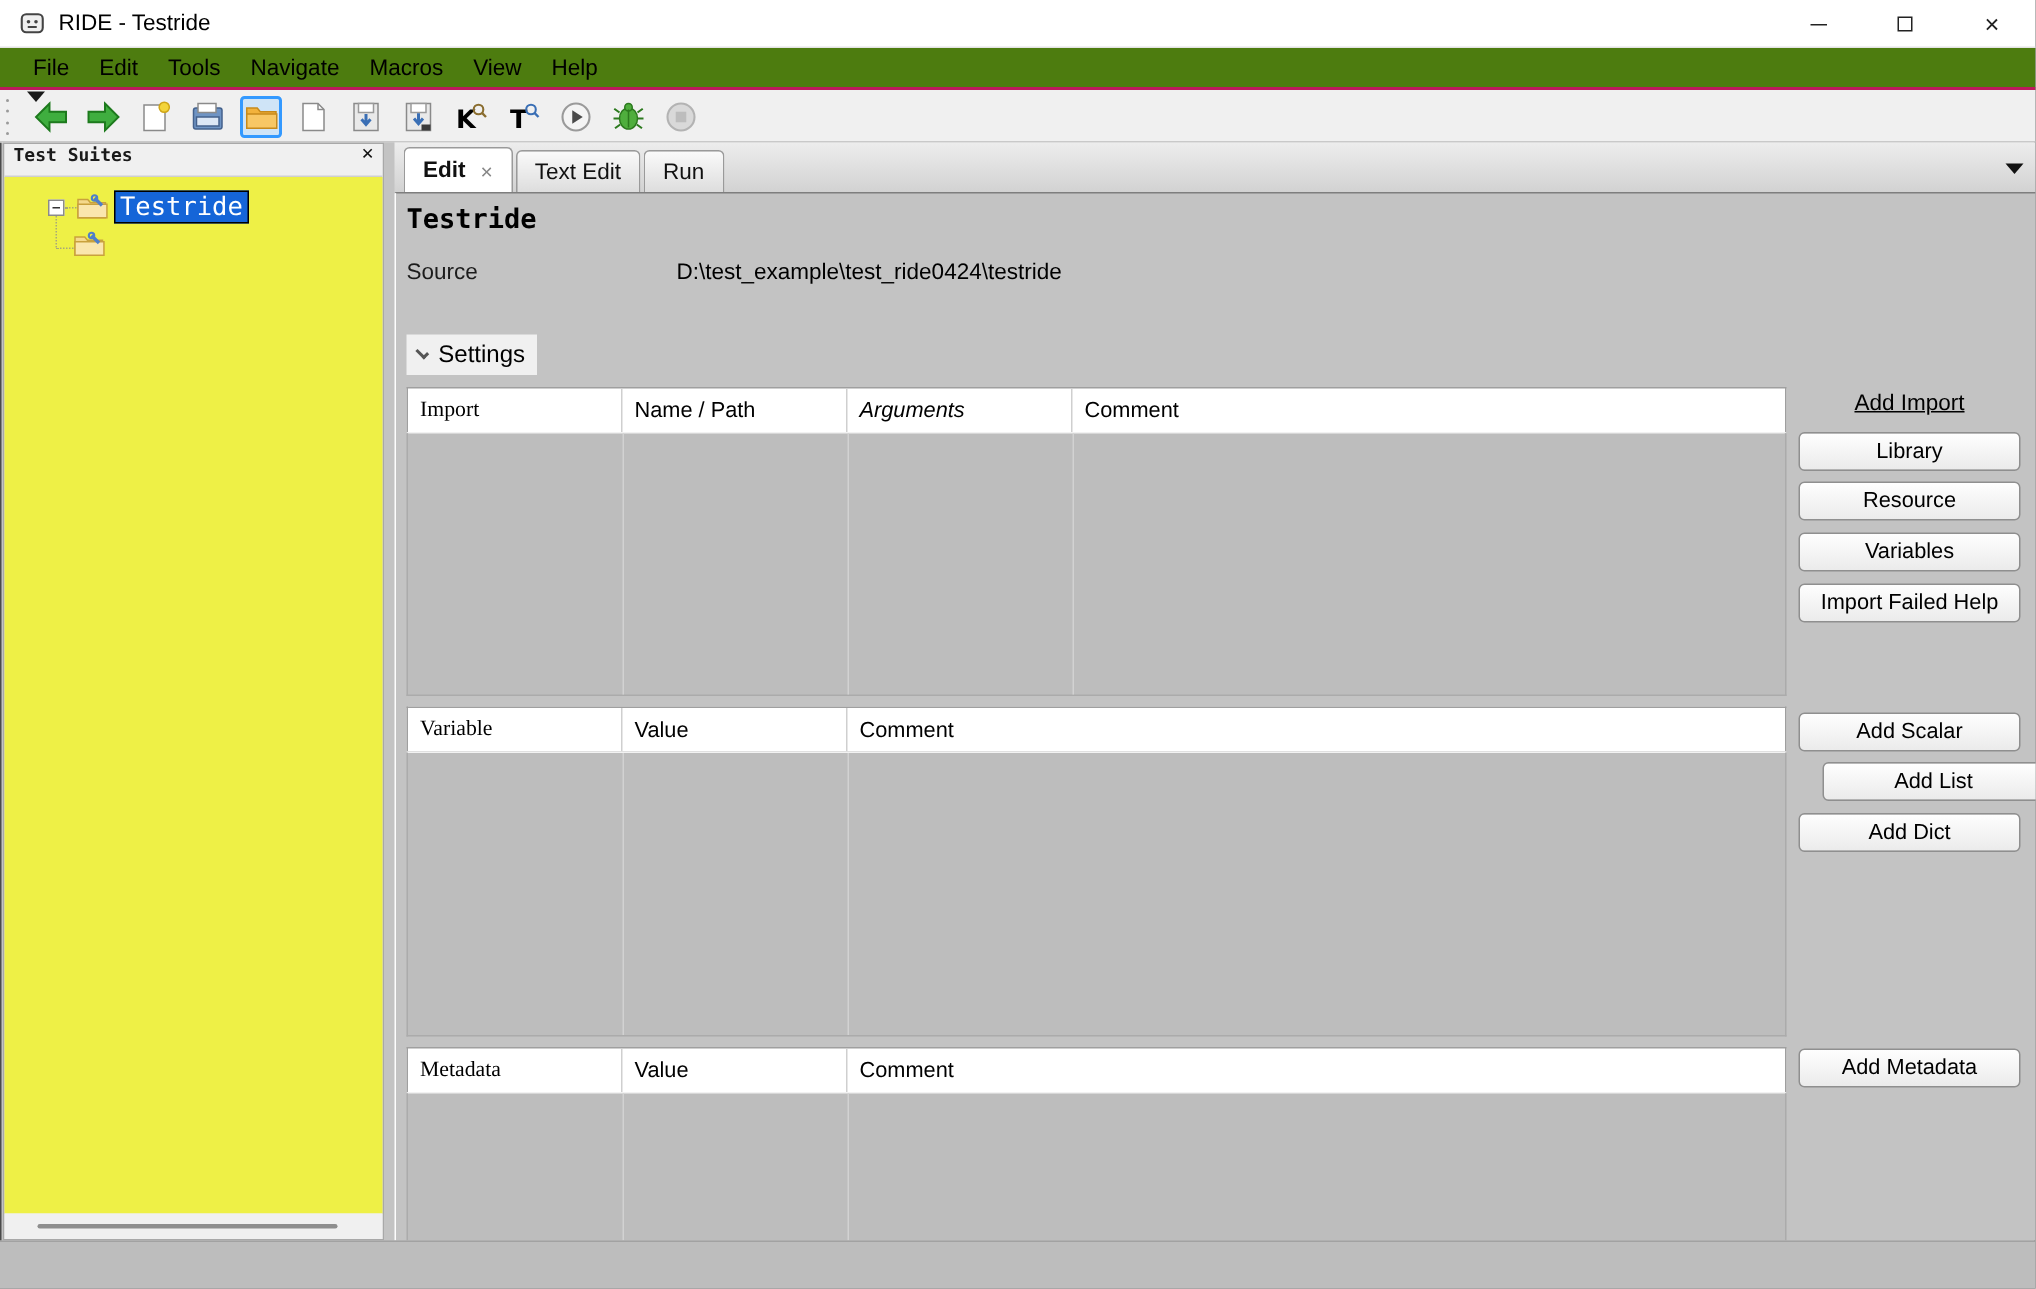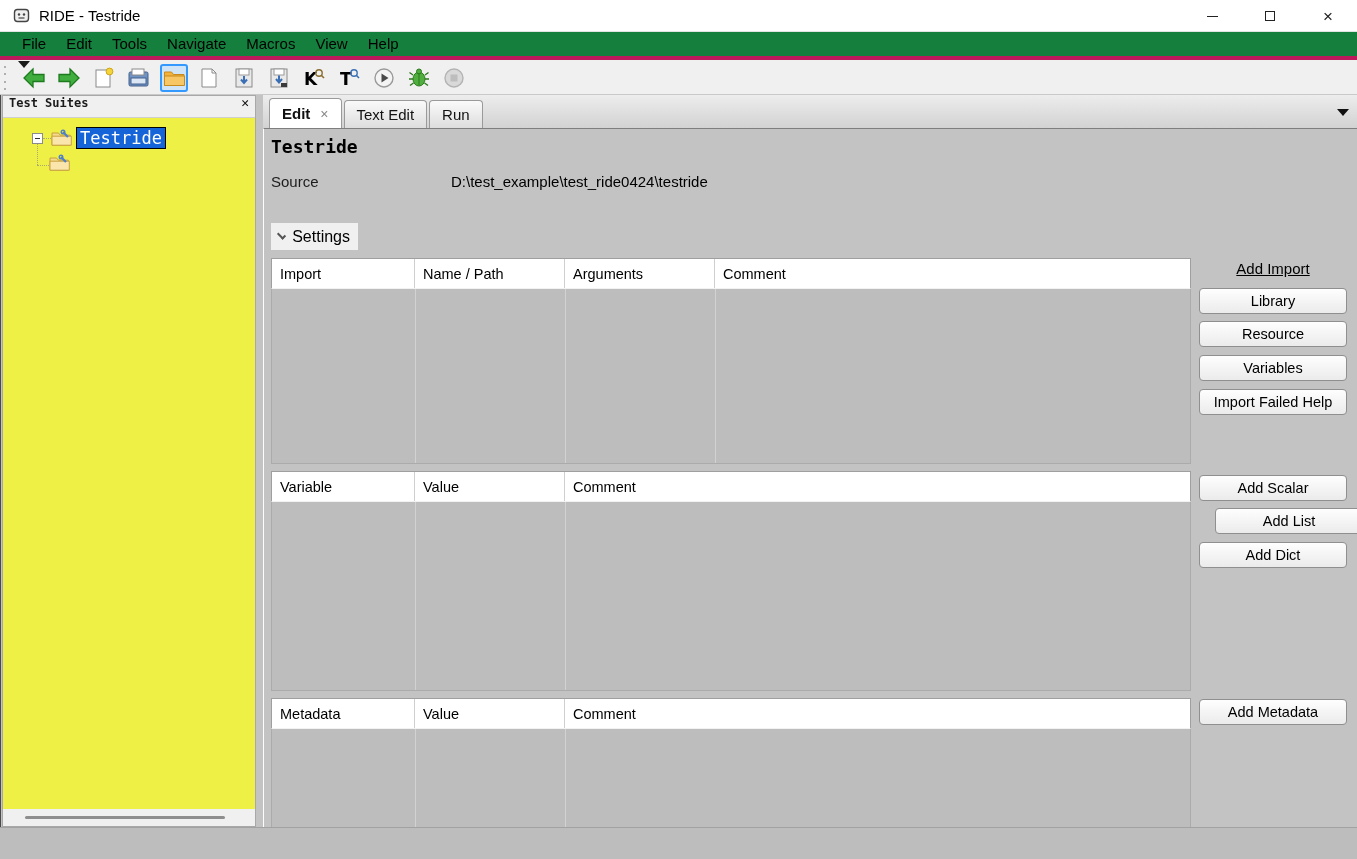--- a/index.html
+++ b/index.html
@@ -12,21 +12,21 @@
   .titlebar { position:absolute; left:0; top:0; width:100%; height:32px; background:#ffffff; display:flex; align-items:center; border-bottom:1px solid #e3e3e3; }
   .app-icon { margin-left:13px; width:17px; height:17px; flex:0 0 auto; }
   .title-text { margin-left:9px; font-size:15px; color:#000; }
   .win-controls { position:absolute; right:0; top:0; height:32px; display:flex; }
   .win-btn { width:58px; height:32px; display:flex; align-items:center; justify-content:center; font-size:15px; color:#222; }
   .min-glyph { width:11px; height:0; border-top:1px solid #222; display:block; }
   .max-glyph { width:10px; height:10px; border:1px solid #222; display:block; }
   .close-glyph { font-size:17px; line-height:1; }
 
   
-  .menubar { position:absolute; left:0; top:32px; width:100%; height:28px; background:#15803d; display:flex; align-items:flex-end; padding-left:12px; border-bottom:4px solid #be185d; }
+  .menubar { position:absolute; left:0; top:32px; width:100%; height:28px; background:#4d7c0f; display:flex; align-items:center; padding-left:12px; border-bottom:2px solid #be185d; }
   .menu-item { padding:4px 10px; font-size:15px; color:#000; }
 
   
   .toolbar { position:absolute; left:0; top:60px; width:100%; height:35px; background:#f0f0f0; border-bottom:1px solid #c9c9c9; }
   .grip { position:absolute; left:4px; top:66px; width:4px; height:24px; display:flex; flex-direction:column; justify-content:space-between; }
   .grip i { width:2px; height:2px; background:#9a9a9a; border-radius:1px; }
   .overflow-tri { position:absolute; left:18px; top:61px; width:0; height:0; border-left:6px solid transparent; border-right:6px solid transparent; border-top:7px solid #1a1a1a; }
   .tb-row { position:absolute; left:20px; top:64px; display:flex; align-items:center; gap:7px; }
   .tb-btn { width:28px; height:28px; display:flex; align-items:center; justify-content:center; border-radius:3px; }
   .tb-btn.toggled { background:#cfe4f7; border:2px solid #3399ff; }
@@ -60,21 +60,21 @@
   .page-heading { position:absolute; left:7px; top:7px; font-family:"DejaVu Sans Mono", monospace; font-size:18px; font-weight:bold; color:#000; }
   .source-label { position:absolute; left:7px; top:44px; font-size:15px; color:#1c1c1c; }
   .source-value { position:absolute; left:187px; top:44px; font-size:15px; color:#000; }
   .settings-toggle { position:absolute; left:7px; top:94px; width:87px; height:27px; background:#f0f0f0; display:flex; align-items:center; padding:0 8px; font-size:16px; color:#000; }
   .chevron { width:8px; height:8px; border-left:2px solid #555; border-bottom:2px solid #555; transform:rotate(-45deg); margin-right:8px; margin-top:-4px; }
 
   .grid { position:absolute; left:7px; width:920px; }
   .grid-header { display:flex; height:30px; background:#fff; border:1px solid #9f9f9f; border-bottom:none; }
   .gh-cell { display:flex; align-items:center; padding-left:8px; font-size:14.5px; color:#000; border-right:1px solid #cfcfcf; }
   .gh-cell:last-child { border-right:none; }
-  .col1 { width:143px; flex:0 0 auto; } .col2 { width:150px; flex:0 0 auto; } .col3 { width:150px; flex:0 0 auto; } .colR { flex:1; }
+  .col1 { width:143px; flex:0 0 auto;font-family:Liberation Serif, serif; } .col2 { width:150px; flex:0 0 auto; } .col3 { width:150px; flex:0 0 auto;font-style:italic; } .colR { flex:1; }
   .grid-body { position:relative; background:#bdbdbd; border:1px solid #ababab; border-top:1px solid #f2f2f2; }
   .vline { position:absolute; top:0; bottom:0; width:1px; background:#d2d2d2; }
 
   .side-label { position:absolute; width:148px; text-align:center; font-size:15px; color:#000; }
   .side-btn { position:absolute; width:148px; height:26px; border:1px solid #8f8f8f; border-radius:4px; background:linear-gradient(#fefefe,#ebebeb); display:flex; align-items:center; justify-content:center; font-size:14.5px; color:#000; }
 
   .statusbar { position:absolute; left:0; top:827px; width:100%; height:32px; background:#bdbdbd; border-top:1px solid #a2a2a2; }
 </style>
 </head>
 <body>

